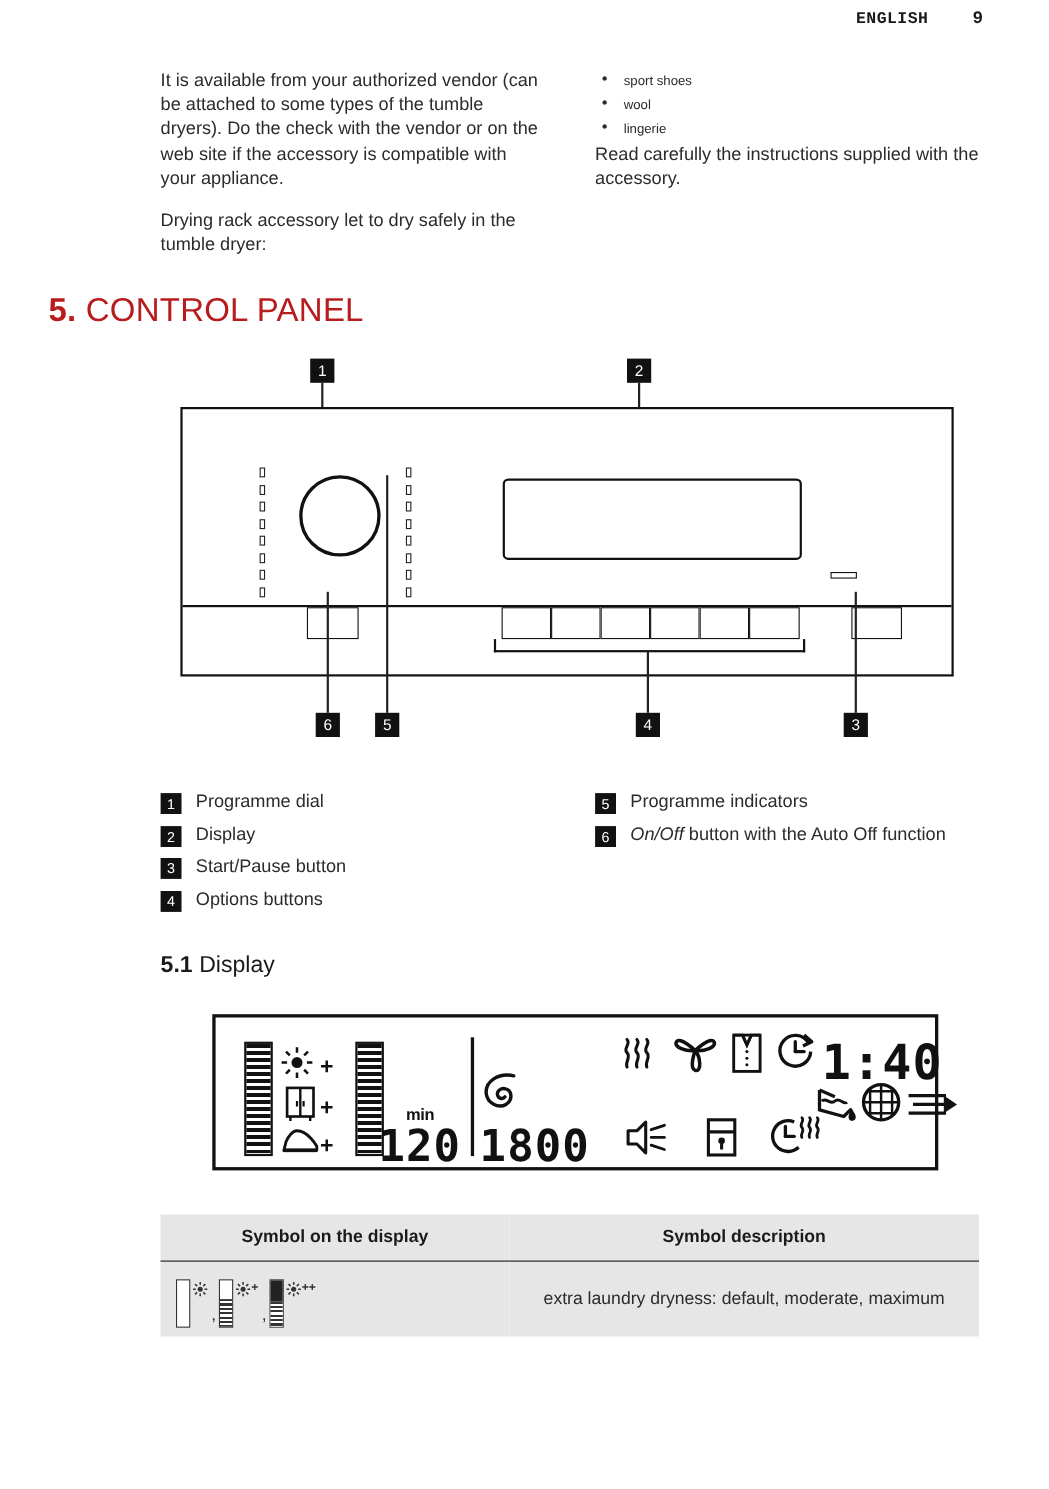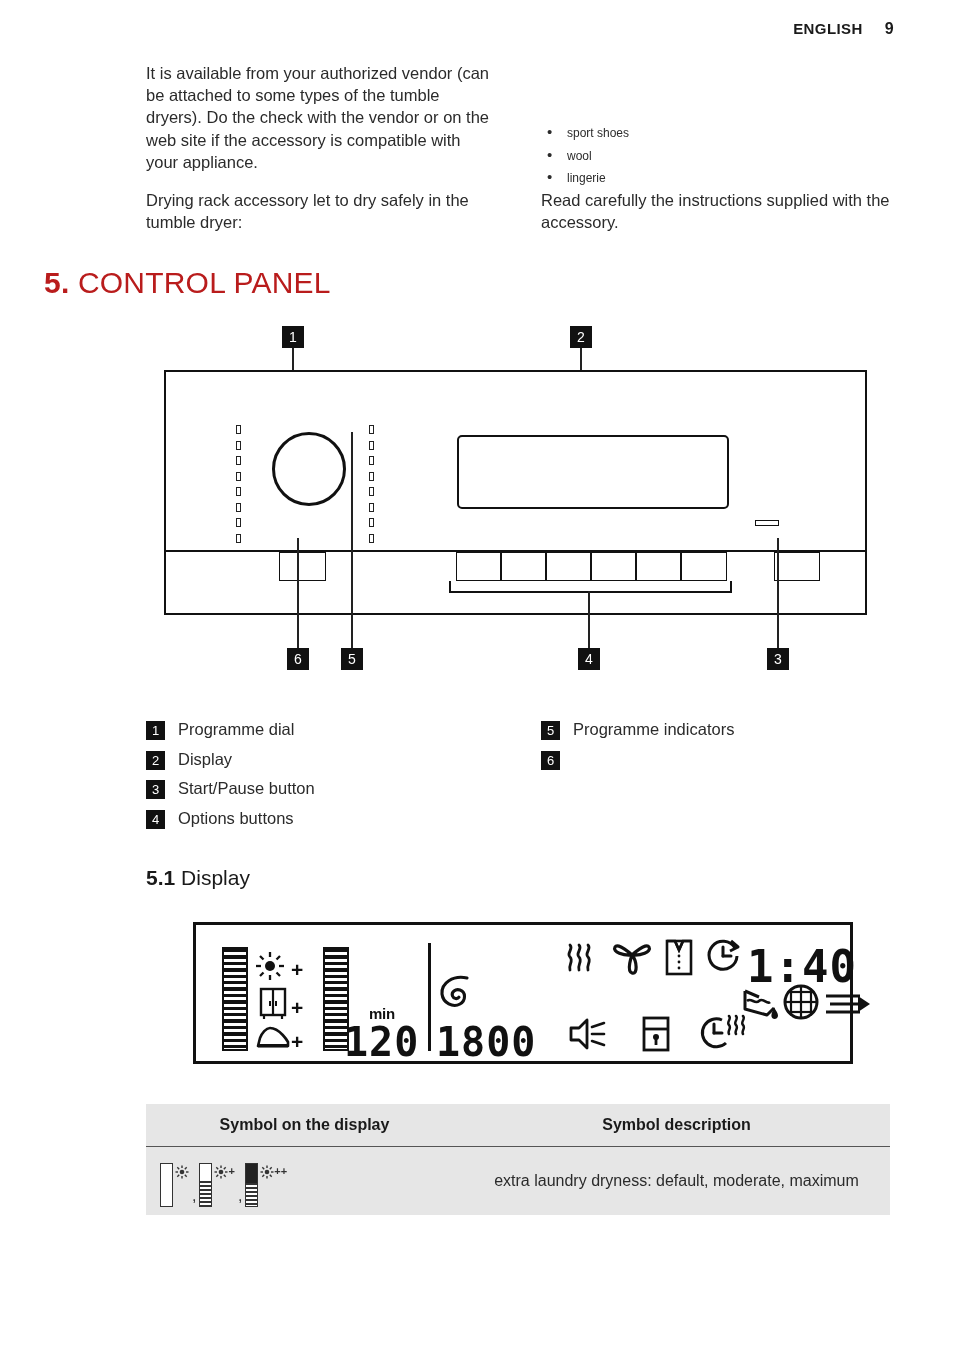--- a/index.html
+++ b/index.html
@@ -13,41 +13,41 @@
     height: 1354px;
     position: relative;
     font-family: "Liberation Sans", sans-serif;
     color: #1a1a1a;
     overflow: hidden;
   }
 
   
   .page-header {
     position: absolute;
-    top: 20px;
+    top: 8px;
     right: 60px;
     display: flex;
     align-items: baseline;
-    gap: 22px;
+    gap: 40px;
     font-size: 15px;
     font-weight: bold;
     letter-spacing: 0.4px;
+    font-family: Liberation Mono, monospace;
   }
   .page-header .lang { color: #1a1a1a; }
   .page-header .pnum { color: #1a1a1a; font-size: 16px; }
 
   
   .intro {
     position: absolute;
     top: 62px;
     left: 146px;
     width: 744px;
     display: flex;
     gap: 46px;
-    align-items: flex-end;
   }
   .intro .col { width: 349px; }
   .intro p {
     margin: 0 0 16px 0;
     font-size: 16.5px;
     line-height: 22.2px;
     color: #2b2b2b;
   }
   ul.bullets {
     margin: 0 0 0 0;
@@ -492,20 +492,21 @@
       <span class="lbl">Options buttons</span>
     </div>
   </div>
   <div class="col">
     <div class="legend-item">
       <span class="bullet-num">5</span>
       <span class="lbl">Programme indicators</span>
     </div>
     <div class="legend-item">
       <span class="bullet-num">6</span>
+      <span class="lbl"><em>On/Off</em><span> button with the Auto Off function</span></span>
     </div>
   </div>
 </div>
 
 <h2 class="sub-title">
   <span class="num">5.1</span>
   <span>Display</span>
 </h2>
 
 <div class="display-figure">

